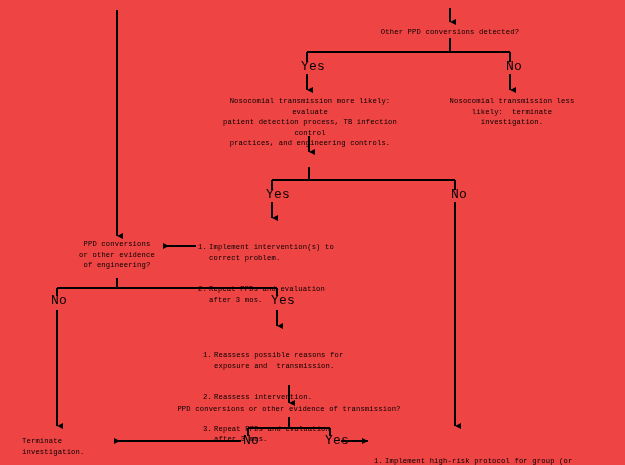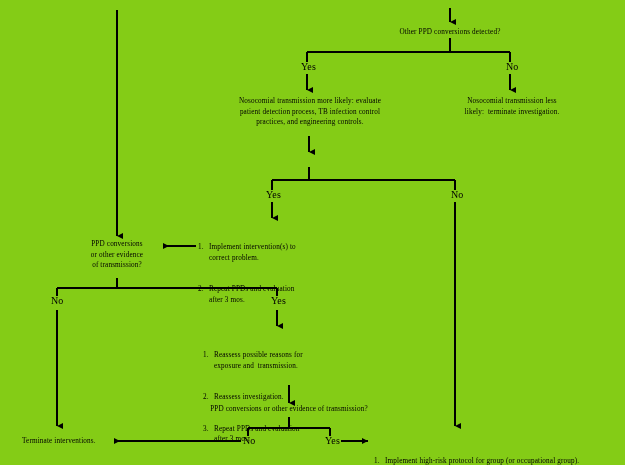--- a/index.html
+++ b/index.html
@@ -4,22 +4,22 @@
 <style>
   html, body {
     margin: 0;
     padding: 0;
     background: #ffffff;
   }
   #chart-root {
     position: relative;
     width: 625px;
     height: 465px;
-    background: #84cc16;
-    font-family: Liberation Serif, serif;
+    background: #ef4444;
+    font-family: Liberation Mono, monospace;
     overflow: hidden;
   }
   svg.lines {
     position: absolute;
     left: 0;
     top: 0;
     width: 625px;
     height: 465px;
     pointer-events: none;
   }
@@ -28,21 +28,21 @@
     font-size: 7.2px;
     line-height: 10.5px;
     color: #000000;
     white-space: pre-wrap;
     letter-spacing: 0.15px;
   }
   .node.center { text-align: center; }
   .node.left { text-align: left; }
   .branch-label {
     position: absolute;
-    font-size: 10px;
+    font-size: 13px;
     line-height: 9px;
     color: #000000;
     letter-spacing: 0.15px;
   }
   .listrow {
     display: flex;
     align-items: flex-start;
   }
   .listnum {
     width: 11px;
@@ -143,50 +143,50 @@
     </div>
     <div class="listrow">
       <span class="listnum">2.</span>
       <span class="listtext">Repeat PPDs and evaluation
 after 3 mos.</span>
     </div>
   </div>
 
   <div class="node center" style="left:62px; top:239px; width:110px;">PPD conversions
 or other evidence
-of transmission?</div>
+of engineering?</div>
 
   <div class="branch-label" style="left:51px; top:296px;">No</div>
 
   <div class="branch-label" style="left:271px; top:296px;">Yes</div>
 
   <div class="node left" style="left:203px; top:329px; width:180px;">
     <div class="listrow">
       <span class="listnum">1.</span>
       <span class="listtext">Reassess possible reasons for
 exposure and  transmission.</span>
     </div>
     <div class="listrow">
       <span class="listnum">2.</span>
-      <span class="listtext">Reassess investigation.</span>
+      <span class="listtext">Reassess intervention.</span>
     </div>
     <div class="listrow">
       <span class="listnum">3.</span>
       <span class="listtext">Repeat PPDs and evaluation
 after 3 mos.</span>
     </div>
   </div>
 
   <div class="node center" style="left:174px; top:404px; width:230px;">PPD conversions or other evidence of transmission?</div>
 
   <div class="branch-label" style="left:243px; top:436px;">No</div>
 
   <div class="branch-label" style="left:325px; top:436px;">Yes</div>
 
-  <div class="node left" style="left:22px; top:436px; width:95px;">Terminate interventions.</div>
+  <div class="node left" style="left:22px; top:436px; width:95px;">Terminate investigation.</div>
 
   <div class="node left" style="left:374px; top:435px; width:250px;">
     <div class="listrow">
       <span class="listnum">1.</span>
       <span class="listtext">Implement high-risk protocol for group (or occupational group).</span>
     </div>
     
   </div>
 
 </div>

